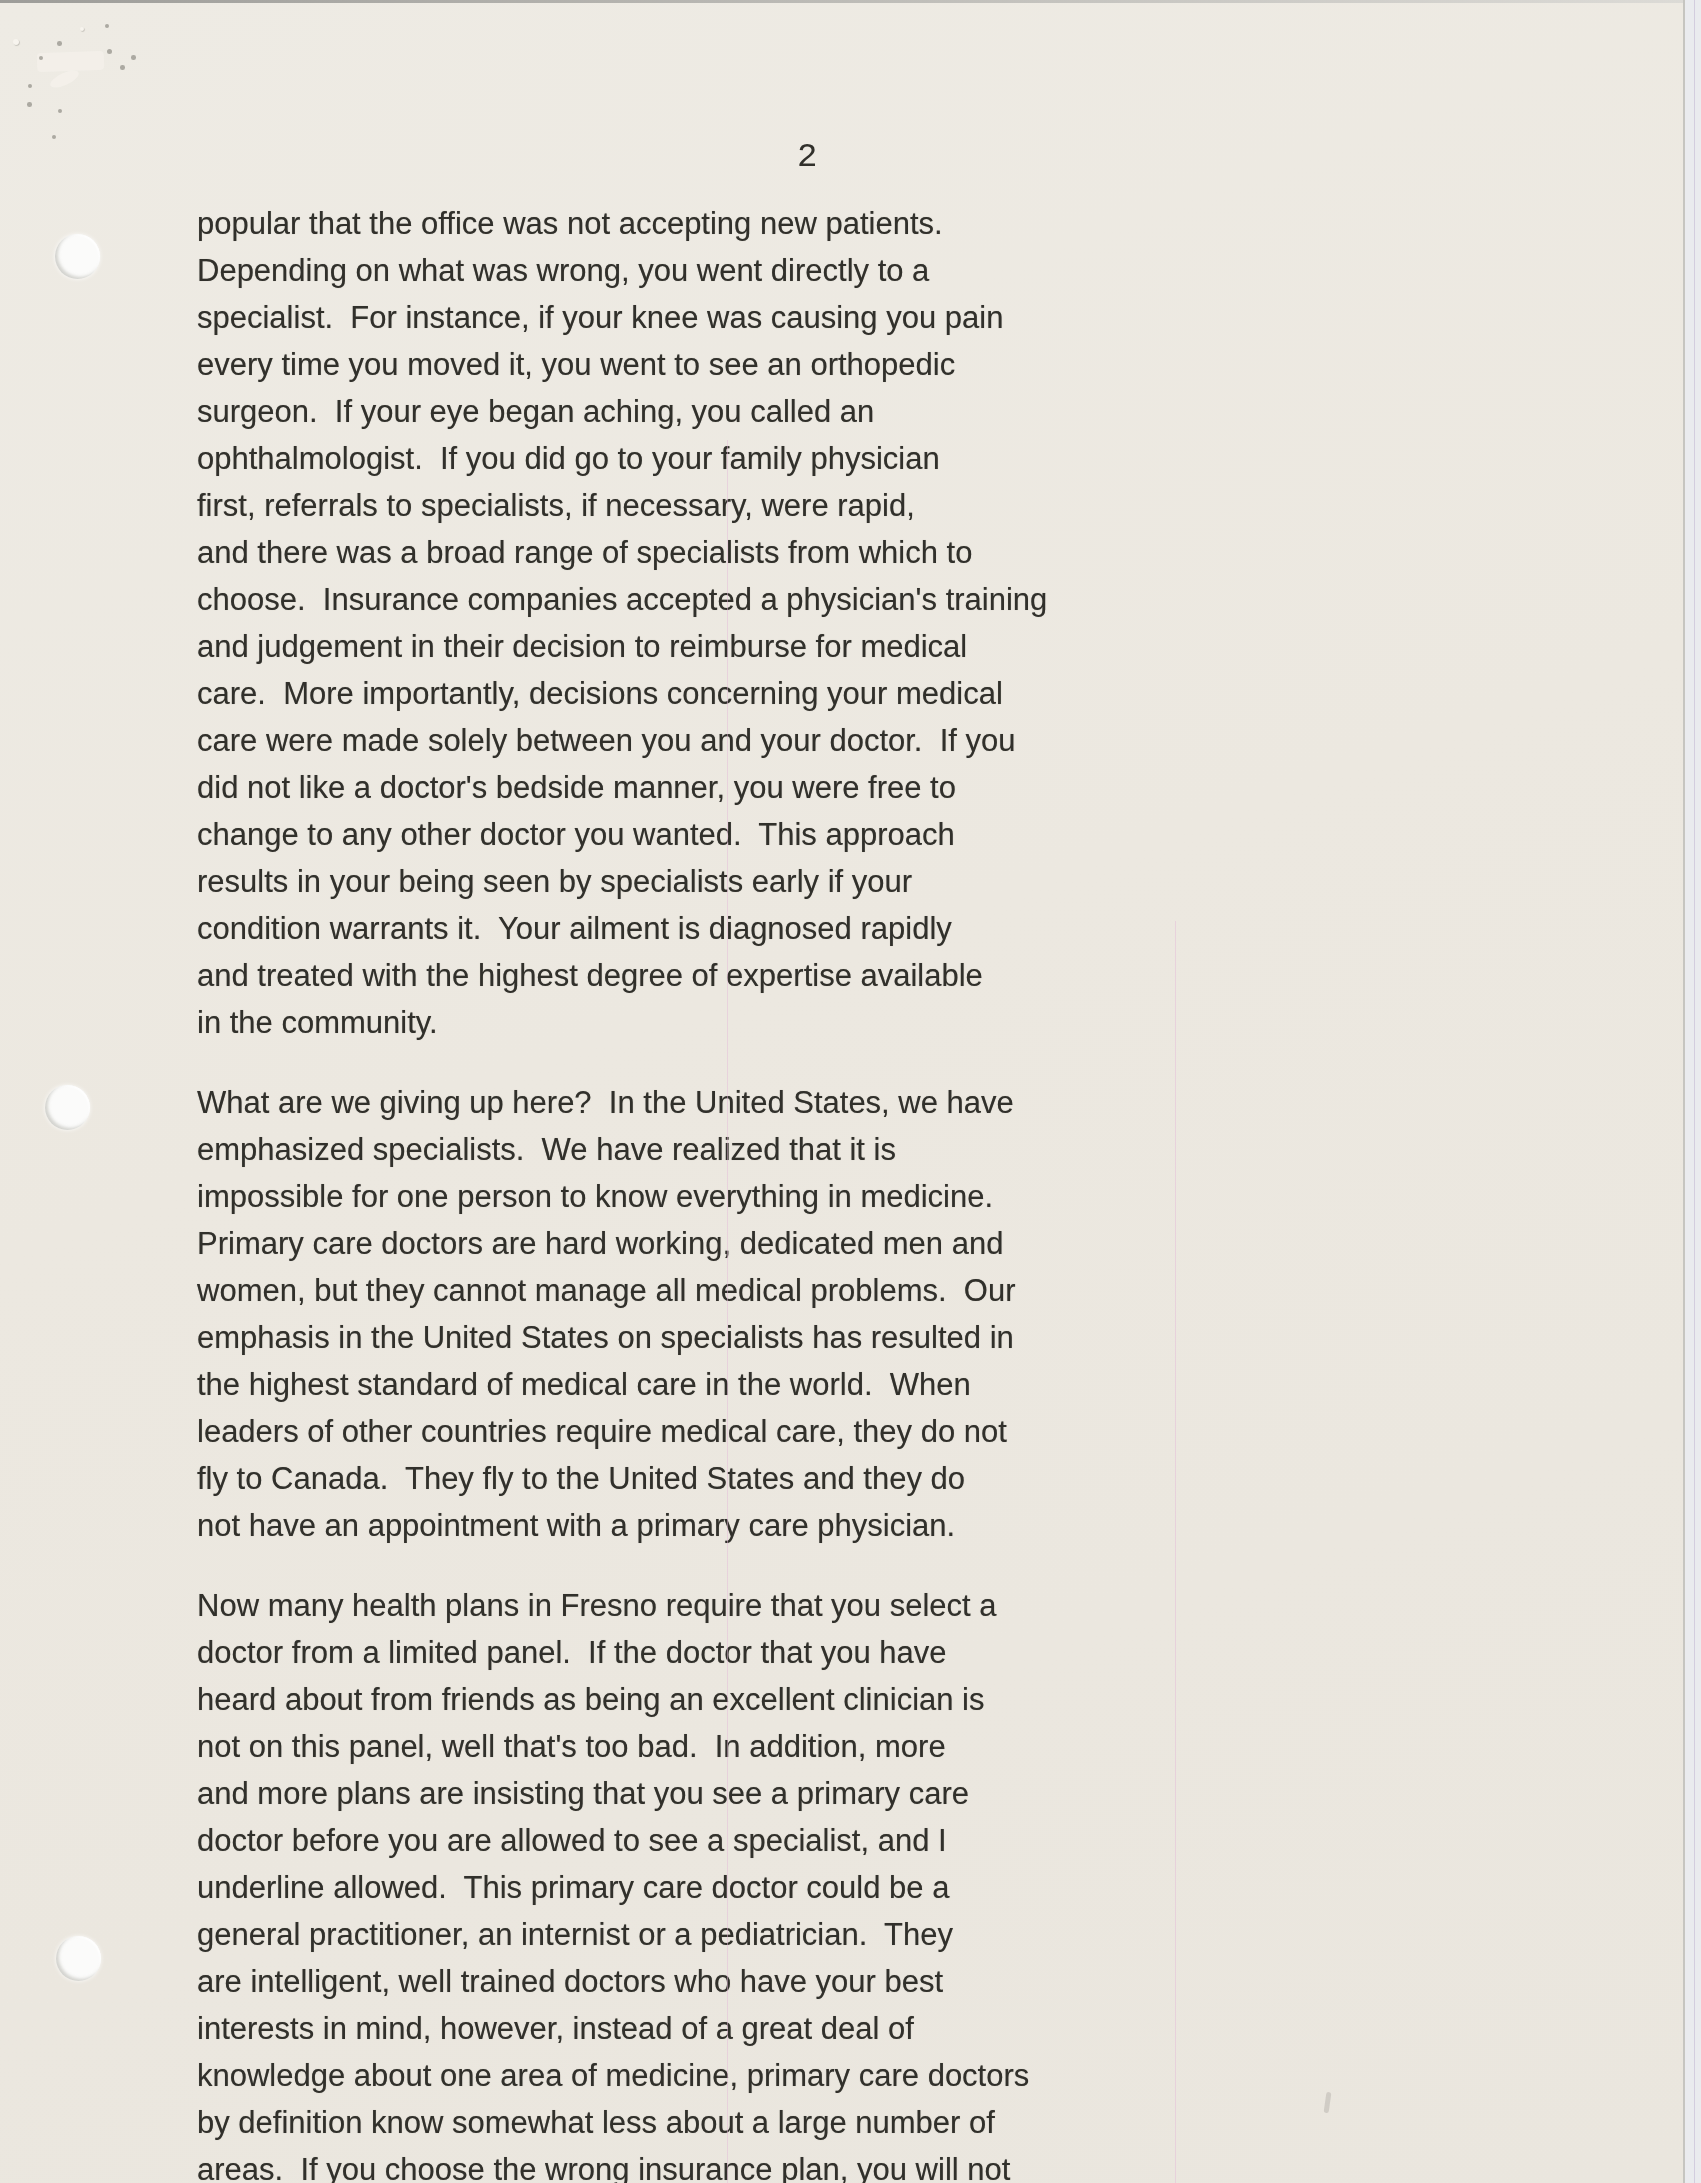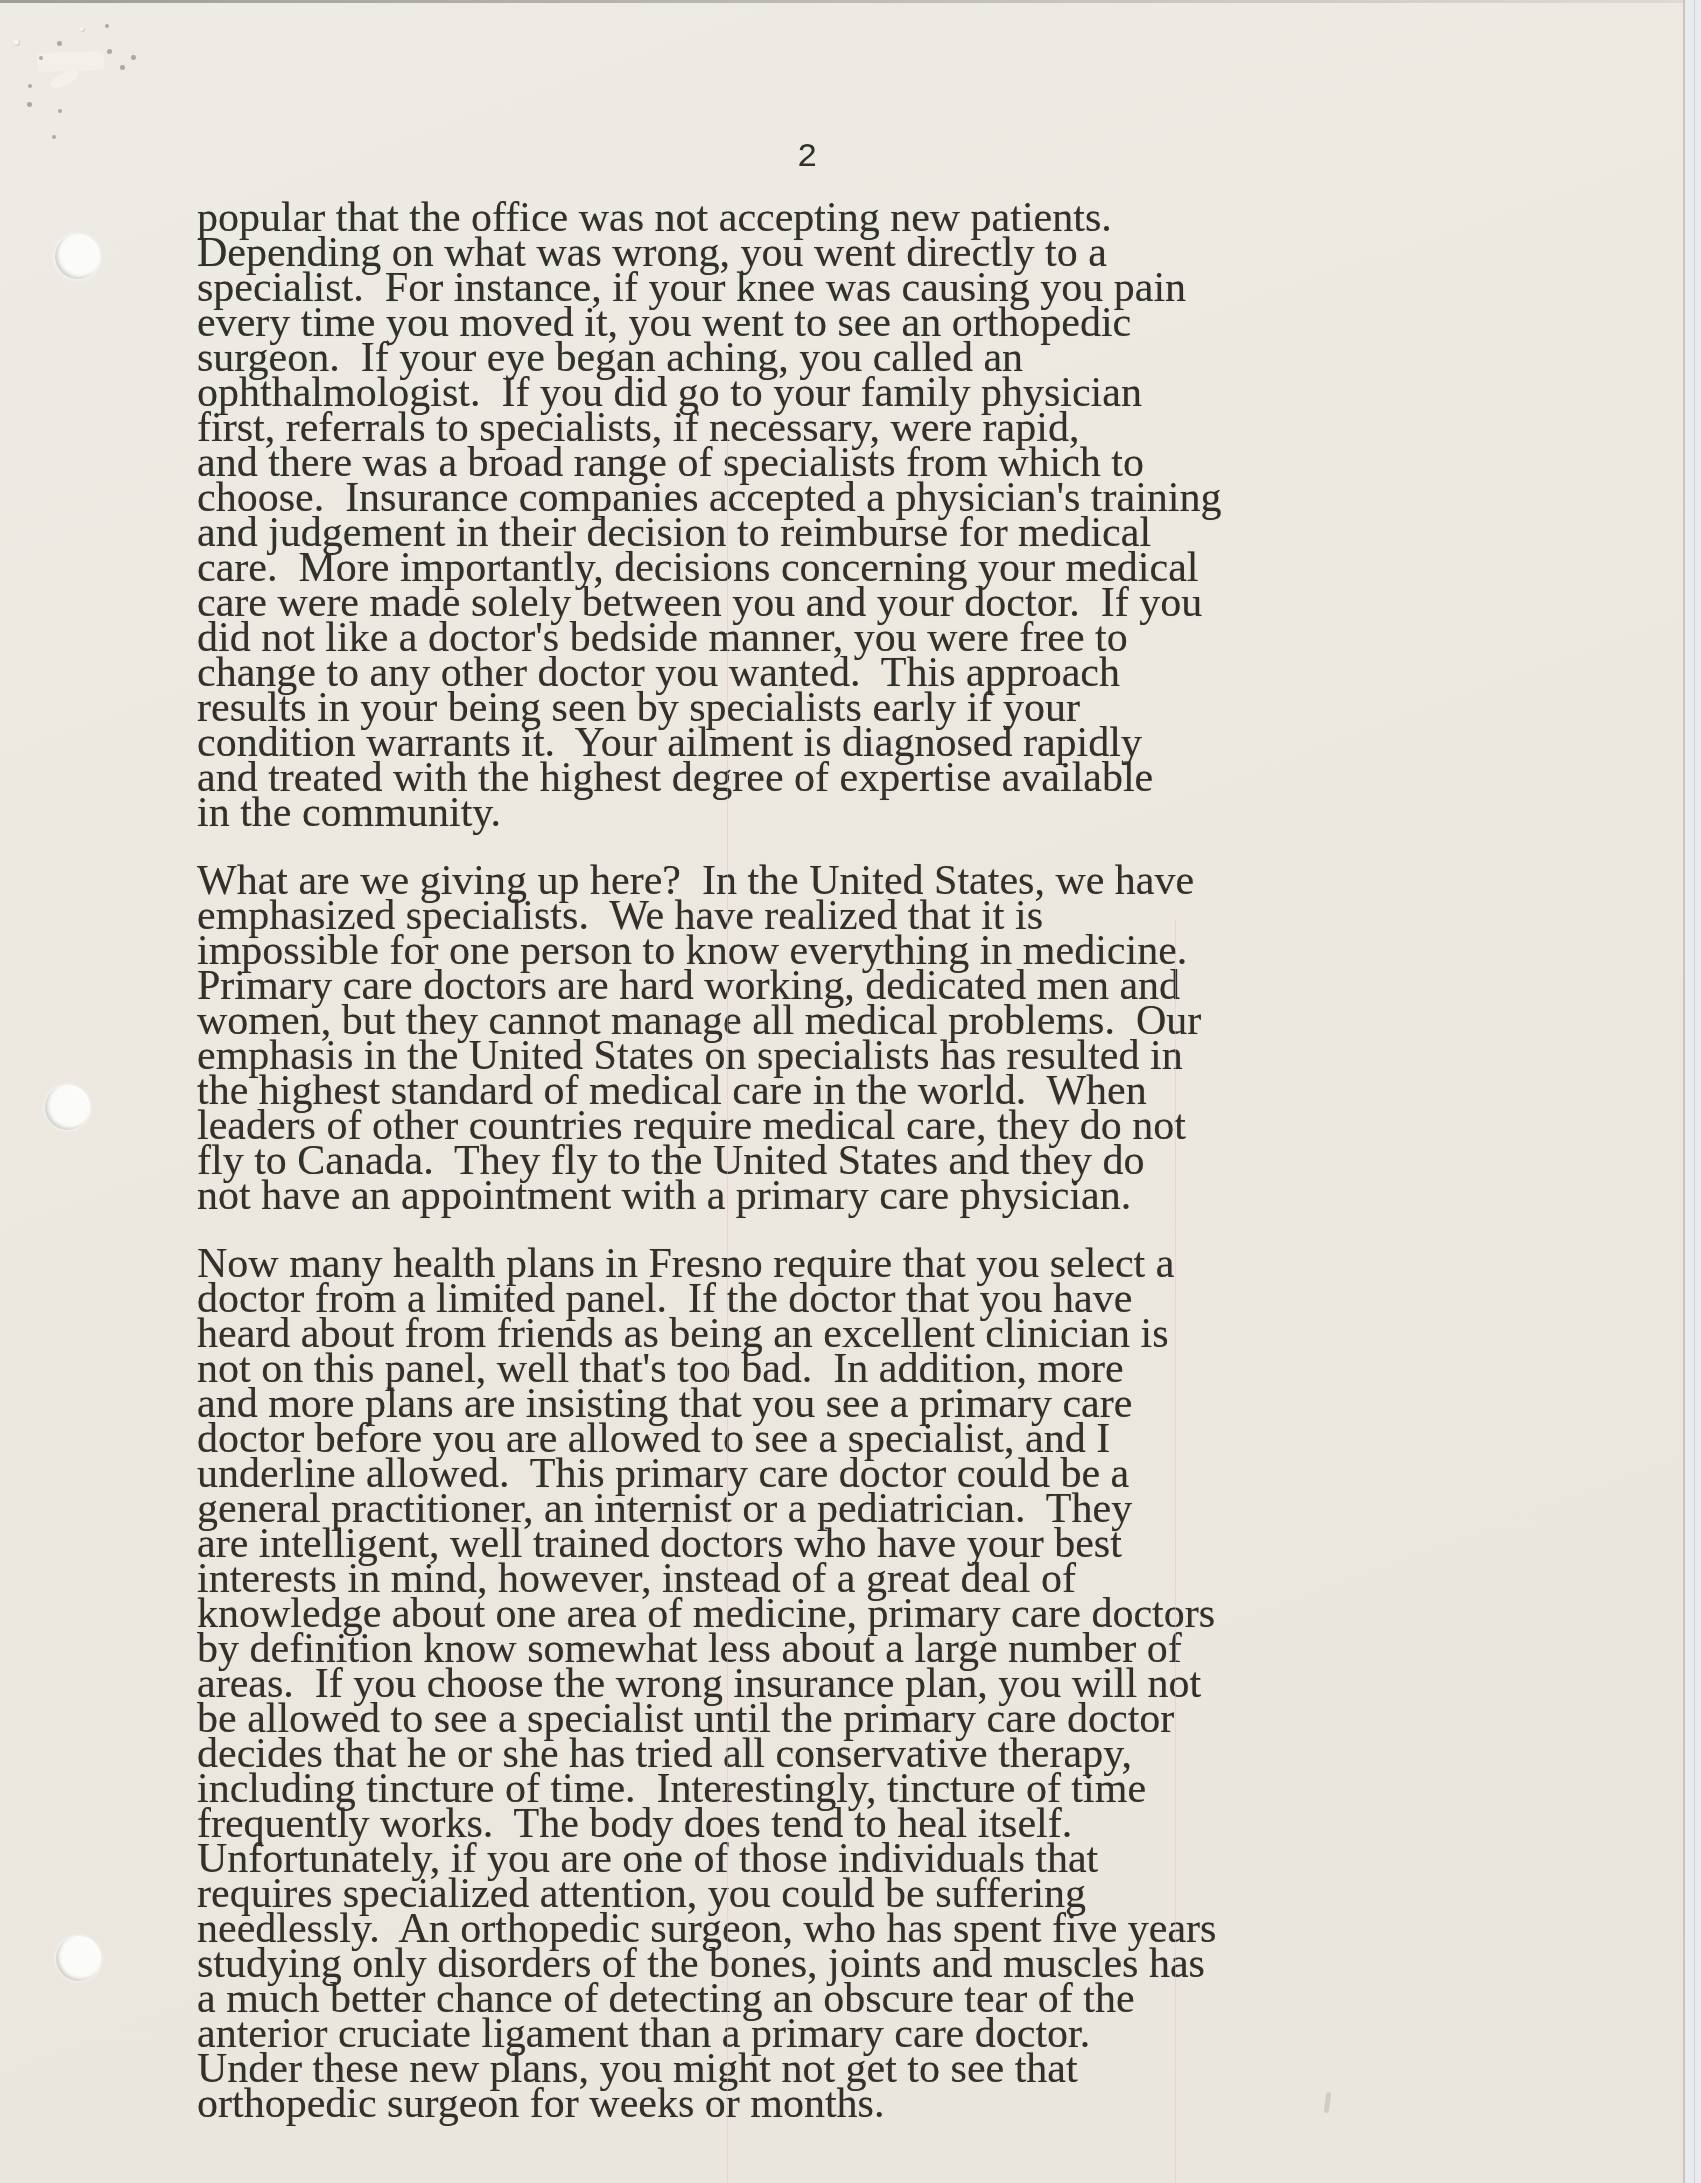--- a/index.html
+++ b/index.html
@@ -56,22 +56,22 @@
     font-size: 34px; line-height: 33px;
     color: var(--ink-color);
     white-space: pre;
   }
   .body-text {
     position: absolute; left: 197px; top: 200px;
     width: 1268px;
   }
   .para {
     white-space: pre;
-    font-family: Liberation Serif, serif;
-    font-size: 42px; line-height: 35px;
+    font-family: Liberation Sans, sans-serif;
+    font-size: 31px; line-height: 47px;
     color: var(--ink-color);
     text-shadow: 0 0 0.7px rgba(49,48,43,.45);
     margin: 0 0 33px 0;
   }
   .scan-line { position: absolute; width: 1.3px; background: var(--artifact-line-color); opacity: .5; }
   .scan-line-1 { left: 727px; top: 440px;  height: 1743px; }
   .scan-line-2 { left: 1175px; top: 921px; height: 1262px; }
   .corner-marks { position: absolute; left: 0; top: 0; width: 160px; height: 160px; }
   .patch {
     position: absolute; border-radius: 4px;

